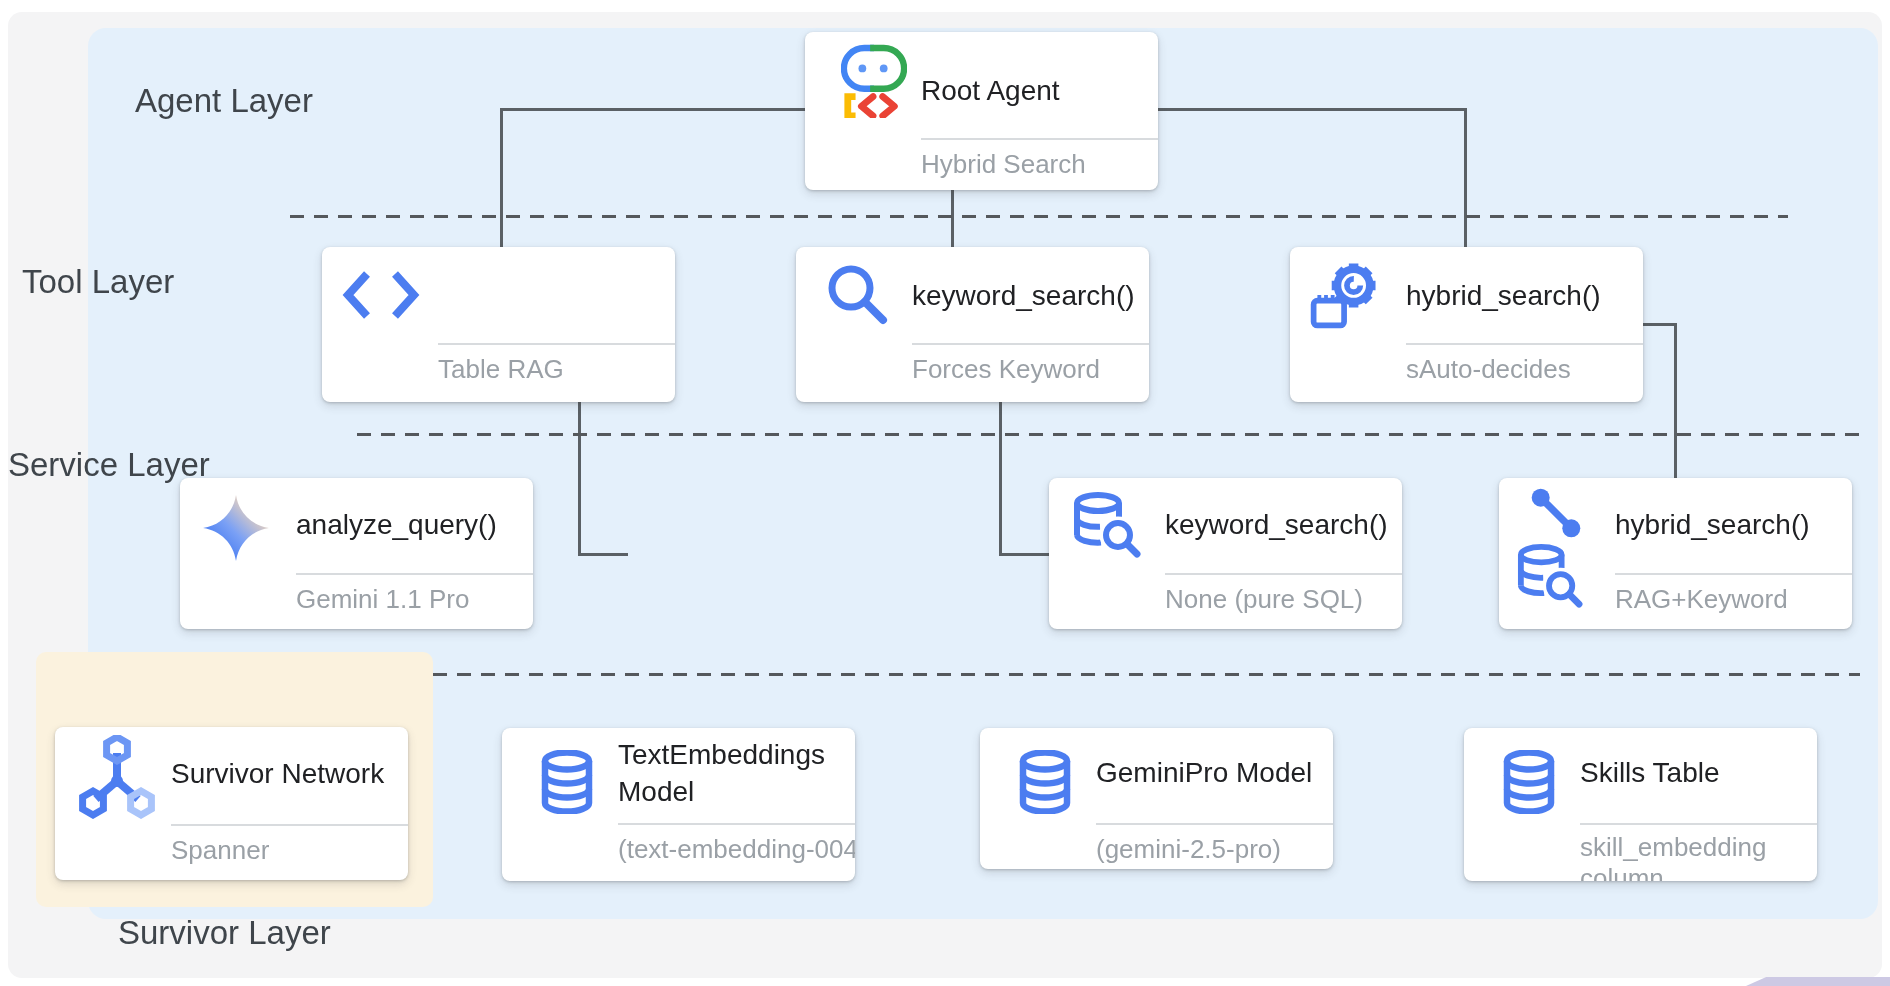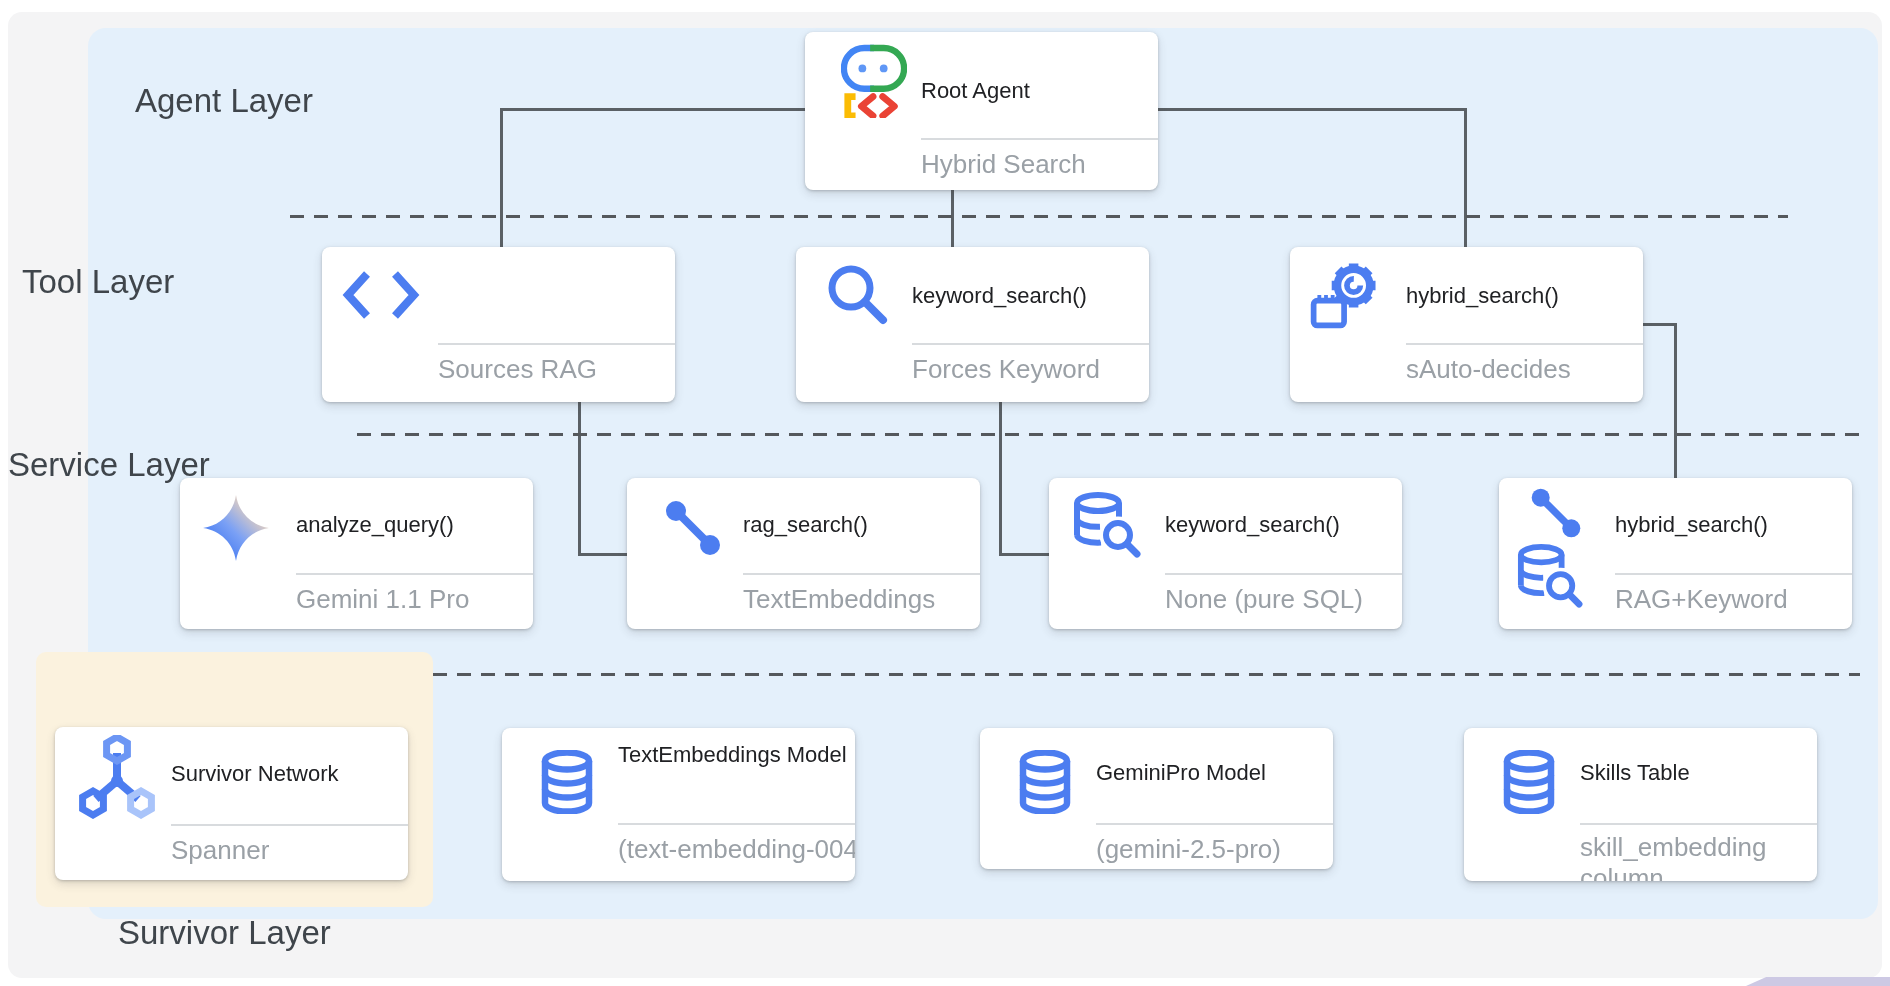--- a/index.html
+++ b/index.html
@@ -13,21 +13,21 @@
                background:#fbf2de;border-radius:10px;}
   .panel-cream-title{position:absolute;left:63px;top:668px;font-size:33px;color:#3f454b;}
   .layer-label{position:absolute;font-size:33px;color:#3f454b;white-space:nowrap;}
   .conn{position:absolute;background:#5a6065;}
   .dash{position:absolute;height:3px;
         background:repeating-linear-gradient(90deg,#54585c 0 14px,transparent 14px 24px);}
   .card{position:absolute;width:353px;background:#ffffff;border-radius:8px;
         box-shadow:0 1px 3px rgba(60,64,67,.28),0 4px 10px rgba(60,64,67,.16);
         overflow:hidden;}
   .icon{position:absolute;display:block;line-height:0;}
-  .c-title{position:absolute;left:116px;right:6px;font-size:22px;line-height:37px;color:#202124;}
+  .c-title{position:absolute;left:116px;right:6px;font-size:28px;line-height:37px;color:#202124;}
   .c-div{position:absolute;left:116px;right:0;height:2px;background:#d8dbde;}
   .c-sub{position:absolute;left:116px;right:0;font-size:26px;line-height:31px;color:#9aa0a6;}
   .corner-lavender{position:absolute;left:1746px;top:977px;width:144px;height:9px;
         background:#cdc9e4;clip-path:polygon(0 100%,14% 0,100% 0,100% 100%);}
 </style>
 </head>
 <body>
 
 <div class="canvas">
 
@@ -74,21 +74,21 @@
   </div>
 
   <div class="card" style="left:322px;top:247px;height:155px">
     <span class="icon" style="left:20px;top:22px">
       <svg width="78" height="52" viewBox="0 0 78 52" fill="none">
         <path d="M25 5 L6 26 L25 47" stroke="#4c7df0" stroke-width="8"></path>
         <path d="M53 5 L72 26 L53 47" stroke="#4c7df0" stroke-width="8"></path>
       </svg>
     </span>
     <div class="c-div" style="top:96px"></div>
-    <div class="c-sub" style="top:107px">Sources RAG</div>
+    <div class="c-sub" style="top:107px">Table RAG</div>
   </div>
 
   <div class="card" style="left:796px;top:247px;height:155px">
     <span class="icon" style="left:28px;top:14px">
       <svg width="66" height="66" viewBox="0 0 66 66" fill="none">
         <circle cx="27" cy="27" r="19" stroke="#4c7df0" stroke-width="7"></circle>
         <path d="M41 41 L59 59" stroke="#4c7df0" stroke-width="8" stroke-linecap="round"></path>
       </svg>
     </span>
     <div class="c-title" style="top:30px">keyword_search()</div>
@@ -139,32 +139,20 @@
           </linearGradient>
         </defs>
         <path d="M32 1 C34.5 17.5 46.5 29.5 63 32 C46.5 34.5 34.5 46.5 32 63 C29.5 46.5 17.5 34.5 1 32 C17.5 29.5 29.5 17.5 32 1 Z" fill="url(#gemGrad)"></path>
       </svg>
     </span>
     <div class="c-title" style="top:28px">analyze_query()</div>
     <div class="c-div" style="top:95px"></div>
     <div class="c-sub" style="top:106px">Gemini 1.1 Pro</div>
   </div>
 
-  <div class="card" style="left:627px;top:478px;height:151px">
-    <span class="icon" style="left:36px;top:20px">
-      <svg width="60" height="60" viewBox="0 0 60 60" fill="none">
-        <path d="M13 13 L47 47" stroke="#4c7df0" stroke-width="8"></path>
-        <circle cx="13" cy="13" r="10" fill="#4c7df0"></circle>
-        <circle cx="47" cy="47" r="10" fill="#4c7df0"></circle>
-      </svg>
-    </span>
-    <div class="c-title" style="top:28px">rag_search()</div>
-    <div class="c-div" style="top:95px"></div>
-    <div class="c-sub" style="top:106px">TextEmbeddings</div>
-  </div>
 
   <div class="card" style="left:1049px;top:478px;height:151px">
     <span class="icon" style="left:22px;top:14px">
       <svg width="70" height="66" viewBox="0 0 70 66" fill="none">
         <g stroke="#4c7df0" stroke-width="6">
           <ellipse cx="27" cy="11" rx="21" ry="8"></ellipse>
           <path d="M6 11 V43"></path>
           <path d="M48 11 V25"></path>
           <path d="M6 27 A21 8 0 0 0 29 34.8"></path>
           <path d="M6 43 A21 8 0 0 0 30 50.6"></path>

